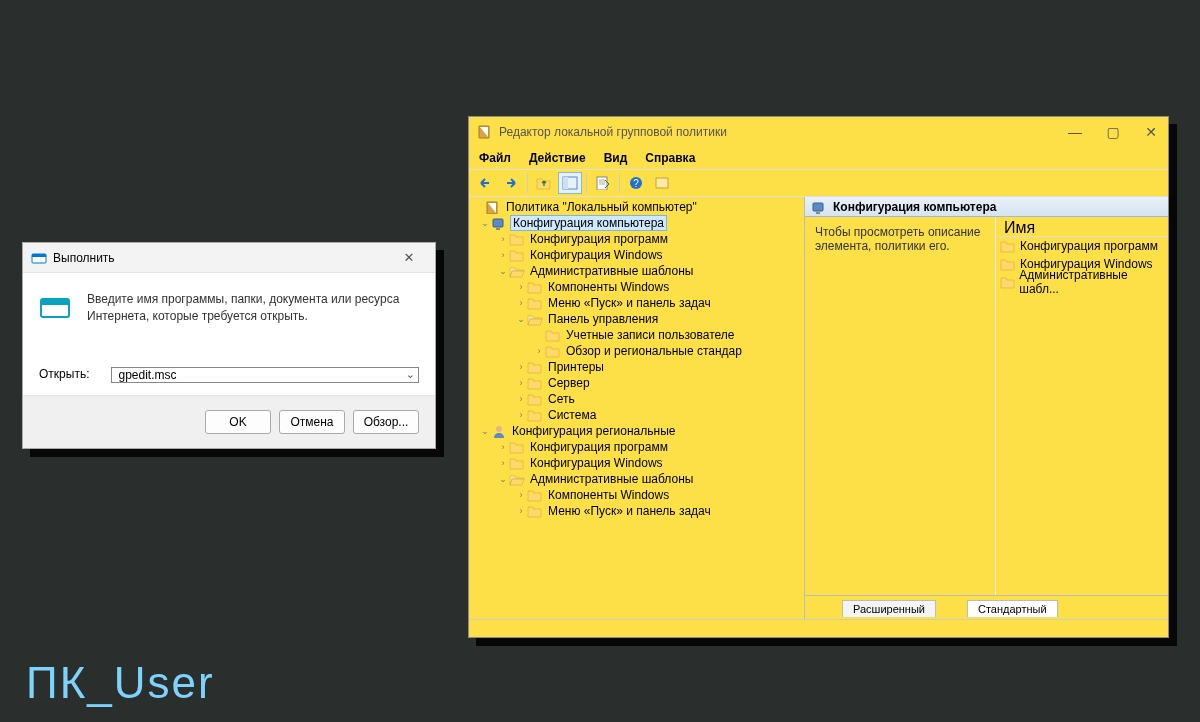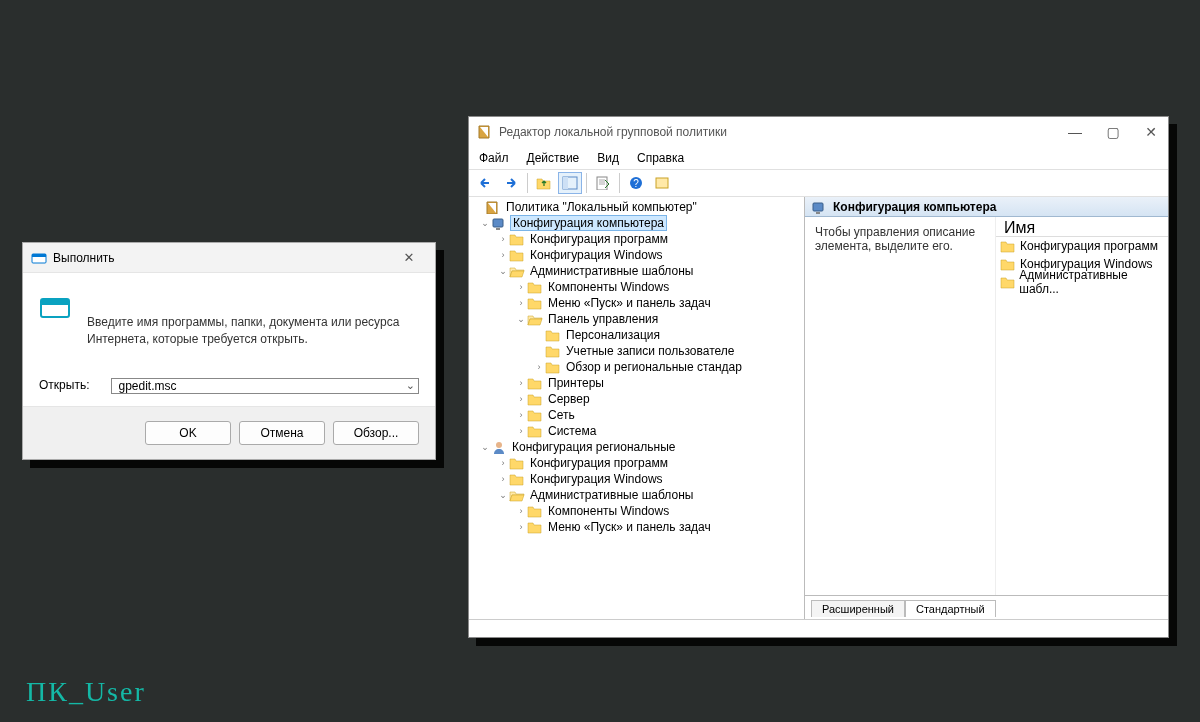--- a/index.html
+++ b/index.html
@@ -1,43 +1,43 @@
 <!DOCTYPE html>
 <html><head>
 <meta charset="utf-8">
 <style>
 * { margin: 0; padding: 0; box-sizing: border-box; font-family: "Segoe UI", Tahoma, sans-serif; }
 body { background: #2a2e2d; width: 1200px; height: 722px; position: relative; overflow: hidden; }
 
-.watermark { position: absolute; left: 26px; bottom: 14px; color: #14b8a6; font-family: Liberation Serif, serif; font-size: 28px; letter-spacing: 2px; }
+.watermark { position: absolute; left: 26px; bottom: 14px; color: #7dd3fc; font-family: Liberation Sans, sans-serif; font-size: 44px; letter-spacing: 2px; }
 
 
 .run-dialog { position: absolute; left: 22px; top: 242px; width: 414px; background: #fff; border: 1px solid #aaa; box-shadow: 8px 8px 0 rgba(0,0,0,.85); }
 .run-title { height: 30px; background: #f3f3f3; display: flex; align-items: center; padding: 0 8px; font-size: 12px; border-bottom: 1px solid #e5e5e5; }
 .run-title .ico { width: 16px; height: 16px; margin-right: 6px; display:inline-block; }
 .run-title .close { margin-left: auto; width: 36px; height: 100%; display:flex; align-items:center; justify-content:center; font-size:13px; color:#555;}
 .run-body { padding: 18px 16px 12px 16px; }
 .run-row1 { display: flex; gap: 16px; }
 .run-bigico { width: 32px; height: 32px; flex: none; }
-.run-desc { font-size: 12px; color: #333; line-height: 1.4; margin-top: 23px; }
-.run-row2 { display: flex; align-items: center; gap: 22px; margin-top: 28px; }
+.run-desc { font-size: 12px; color: #333; line-height: 1.4; }
+.run-row2 { display: flex; align-items: center; gap: 22px; margin-top: 40px; }
 .run-label { font-size: 12px; }
 .run-input-wrap { flex: 1; position: relative; }
 .run-input { width: 100%; height: 16px; border: 1px solid #888; padding: 0 22px 0 6px; font-size: 12px; }
 .run-input-wrap .chev { position:absolute; right:4px; top:3px; font-size:11px; color:#555; }
 .run-btns { background: #f0f0f0; padding: 14px 16px; display: flex; justify-content: flex-end; gap: 8px; border-top: 1px solid #e5e5e5; }
-.run-btns button { width: 86px; height: 24px; font-size: 12px; background: #fdfdfd; border: 1px solid #aaa; border-radius: 3px; cursor: pointer; }
-
-
-.gpe { position: absolute; left: 468px; top: 116px; width: 701px; height: 522px; background: #ffffff; border: 1px solid #8a8a8a; box-shadow: 8px 8px 0 rgba(0,0,0,.85); display: flex; flex-direction: column; }
+.run-btns button { width: 66px; height: 24px; font-size: 12px; background: #fdfdfd; border: 1px solid #aaa; border-radius: 3px; cursor: pointer; }
+
+
+.gpe { position: absolute; left: 468px; top: 116px; width: 701px; height: 522px; background: #fde047; border: 1px solid #8a8a8a; box-shadow: 8px 8px 0 rgba(0,0,0,.85); display: flex; flex-direction: column; }
 .gpe-title { height: 30px; display: flex; align-items: center; padding: 0 8px; font-size: 12px; color: #555; }
 .gpe-title .ico { width: 16px; height: 16px; margin-right: 6px; }
 .gpe-title .winbtns { margin-left: auto; display:flex; gap: 20px; color:#555; font-size: 14px;}
 .gpe-title .winbtns span { display:inline-block; width:18px; text-align:center;}
-.gpe-menu { height: 22px; display: flex; align-items: center; gap: 18px; padding: 0 10px; font-size: 12px; }
+.gpe-menu { height: 22px; display: flex; align-items: center; gap: 18px; padding: 0 10px; font-size: 12px; font-weight: bold; }
 .gpe-tools { height: 28px; border-top:1px solid #e0e0e0; border-bottom:1px solid #e0e0e0; display:flex; align-items:center; gap:2px; padding:0 4px; }
 .tbtn { width:24px; height:22px; display:flex; align-items:center; justify-content:center; }
 .tbtn.sel { border:1px solid #8ab4e8; background:#e5f1fb; }
 .tsep { width:1px; height:20px; background:#ccc; margin:0 2px;}
 
 .gpe-body { flex: 1; display: flex; min-height: 0; }
 .tree { width: 336px; border-right: 1px solid #bbb; overflow: hidden; padding: 2px 0 2px 4px; font-size: 12px; }
 .tree .node { white-space: nowrap; height: 16px; line-height: 16px; display:flex; align-items:center; }
 .tree .exp { width:12px; text-align:center; color:#777; font-size:9px; display:inline-block; }
 .tree .fold { width:16px; height:14px; margin-right:3px; display:inline-flex; align-items:center; }
@@ -45,21 +45,21 @@
 .tree .sel .lbl { background:#cde8ff; border:1px solid #7ab4e8; padding:0 2px; line-height:14px; }
 
 .right { flex: 1; display:flex; flex-direction:column; }
 .right-hdr { height: 20px; background: linear-gradient(#eaf1f9,#d5e4f3); border-bottom:1px solid #a0b8d0; display:flex; align-items:center; padding:0 6px; font-size:12px; gap:6px;}
 .right-cols { flex:1; display:flex; font-size:12px; }
 .right-desc { flex: 0 0 190px; padding: 8px 10px; color:#333; }
 .right-list { flex:1; border-left:1px solid #eee; }
 .right-list .colh { height:20px; border-bottom:1px solid #ddd; padding:2px 8px; font-size:16px; }
 .right-list .itm { height:18px; display:flex; align-items:center; padding:0 4px; gap:4px; }
 .gpe-tabs { height:24px; border-top:1px solid #bbb; display:flex; align-items:flex-end; padding:0 6px; gap:0; font-size:11px; }
-.gpe-tabs .tab { padding: 2px 10px; border:1px solid #bbb; border-bottom:none; background:#f4f4f4; border-radius:0 0 0 0; margin-bottom:2px; }
+.gpe-tabs .tab { padding: 2px 10px; border:1px solid #bbb; border-bottom:none; background:#f4f4f4; border-radius:0 0 0 0; margin-bottom:2px;margin-left:31px; }
 .gpe-tabs .tab.active { background:#fff; }
 .gpe-status { height:18px; border-top:1px solid #ccc; }
 
 
 svg { display:block; }
 </style>
 </head>
 <body>
 
 <svg width="0" height="0" style="position:absolute">
@@ -266,29 +266,20 @@
           </span>
           <span class="lbl">Панель управления</span>
         </div>
       <div class="node" style="padding-left:60px">
           <span class="exp"></span>
           <span class="fold">
             <svg width="16" height="14">
               <use href="#folder"></use>
             </svg>
           </span>
-          <span class="lbl">Персонализация</span>
-        </div>
-      <div class="node" style="padding-left:60px">
-          <span class="exp"></span>
-          <span class="fold">
-            <svg width="16" height="14">
-              <use href="#folder"></use>
-            </svg>
-          </span>
           <span class="lbl">Учетные записи пользователе</span>
         </div>
       <div class="node" style="padding-left:60px">
           <span class="exp">›</span>
           <span class="fold">
             <svg width="16" height="14">
               <use href="#folder"></use>
             </svg>
           </span>
           <span class="lbl">Обзор и региональные стандар</span>
@@ -387,21 +378,21 @@
     </div>
 
     <div class="right">
       <div class="right-hdr">
         <svg width="16" height="14">
             <use href="#pc-config"></use>
           </svg>
         <b>Конфигурация компьютера</b>
       </div>
       <div class="right-cols">
-        <div class="right-desc">Чтобы управления описание элемента, выделите его.</div>
+        <div class="right-desc">Чтобы просмотреть описание элемента, политики его.</div>
         <div class="right-list">
           <div class="colh">Имя</div>
           <div class="itm">
               <svg width="16" height="14">
                 <use href="#folder"></use>
               </svg>
               <span>Конфигурация программ</span>
             </div>
           <div class="itm">
               <svg width="16" height="14">

